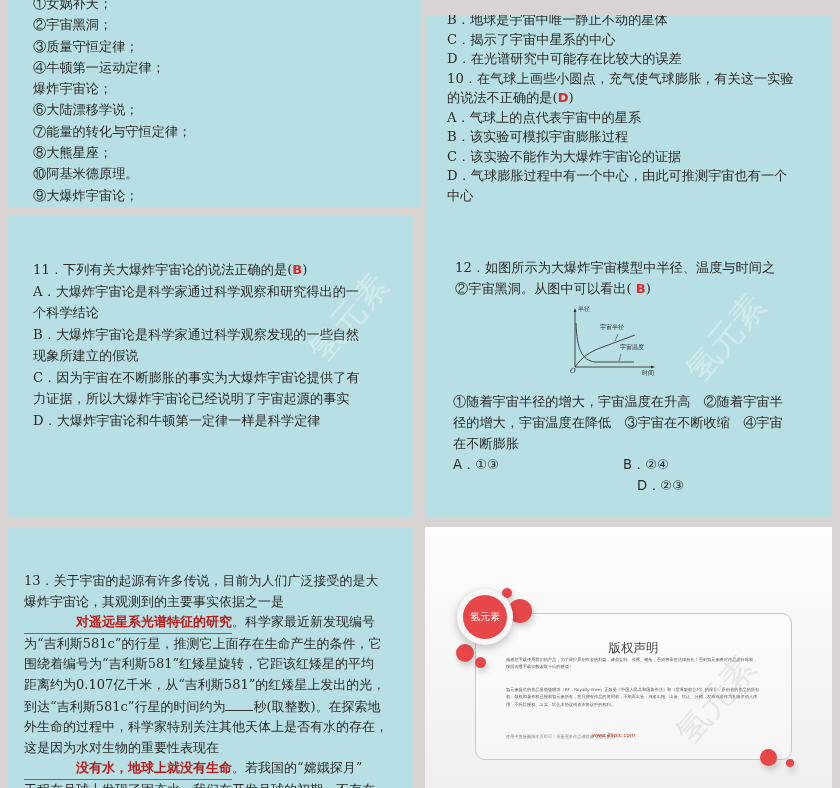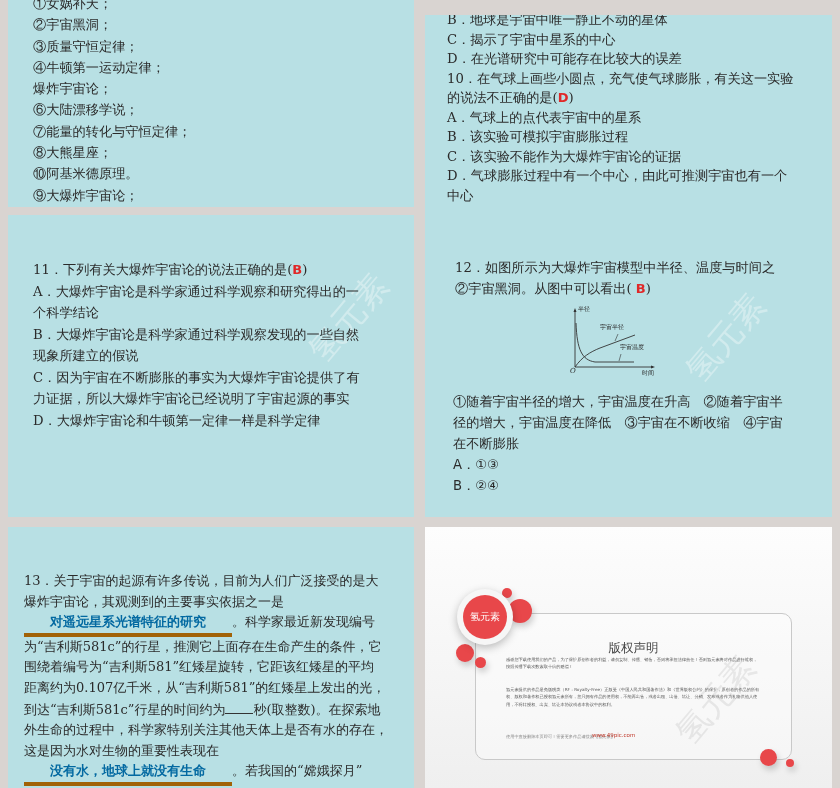--- a/index.html
+++ b/index.html
@@ -8,37 +8,37 @@
     background: #d9d4d1;
     position: relative;
     font-family: "DejaVu Serif", "Liberation Serif", serif;
     color: #2b2b2b;
   }
   .panel {
     position: absolute;
     background: #b8e0e4;
     overflow: hidden;
   }
-  #p1 { left: 8px; top: 0; width: 406px; height: 207px; }
+  #p1 { left: 8px; top: 0; width: 406px; height: 207px; padding-left: 7px; }
   #p2 { left: 425px; top: 15px; width: 407px; height: 207px; }
   #p3 { left: 8px; top: 215px; width: 406px; height: 302px; }
   #p4 { left: 425px; top: 215px; width: 407px; height: 302px; }
   #p5 { left: 8px; top: 527px; width: 406px; height: 261px; }
   #p6 { left: 425px; top: 527px; width: 407px; height: 261px;
         background: linear-gradient(#fdfdfd, #efefef); }
 
   .txt { position: absolute; font-size: 13.2px; line-height: 20px; }
   .txt .line { white-space: nowrap; }
   .ans { color: #e02828; font-weight: bold; font-family: "DejaVu Sans", sans-serif; font-size: 13px; }
   .fill {
-    display: inline-block; border-bottom: 4px solid #a16207;
-    color: #0369a1; font-weight: bold; text-align: center;
+    display: inline-block; border-bottom: 1px solid #a16207;
+    color: #b91c1c; font-weight: bold; text-align: right;
   }
   .blank { display: inline-block; width: 28px; border-bottom: 1px solid #333; height: 14px; vertical-align: baseline; }
-  .opt-row { display: flex; flex-direction: column; }
+  .opt-row { display: flex; }
   .opt-row span { font-family: "DejaVu Sans", sans-serif; }
 
   .watermark {
     position: absolute; color: rgba(255,255,255,0.35);
     font-size: 34px; transform: rotate(-50deg);
     font-family: "DejaVu Sans", sans-serif; pointer-events: none;
   }
 
   
   .cr-box {

